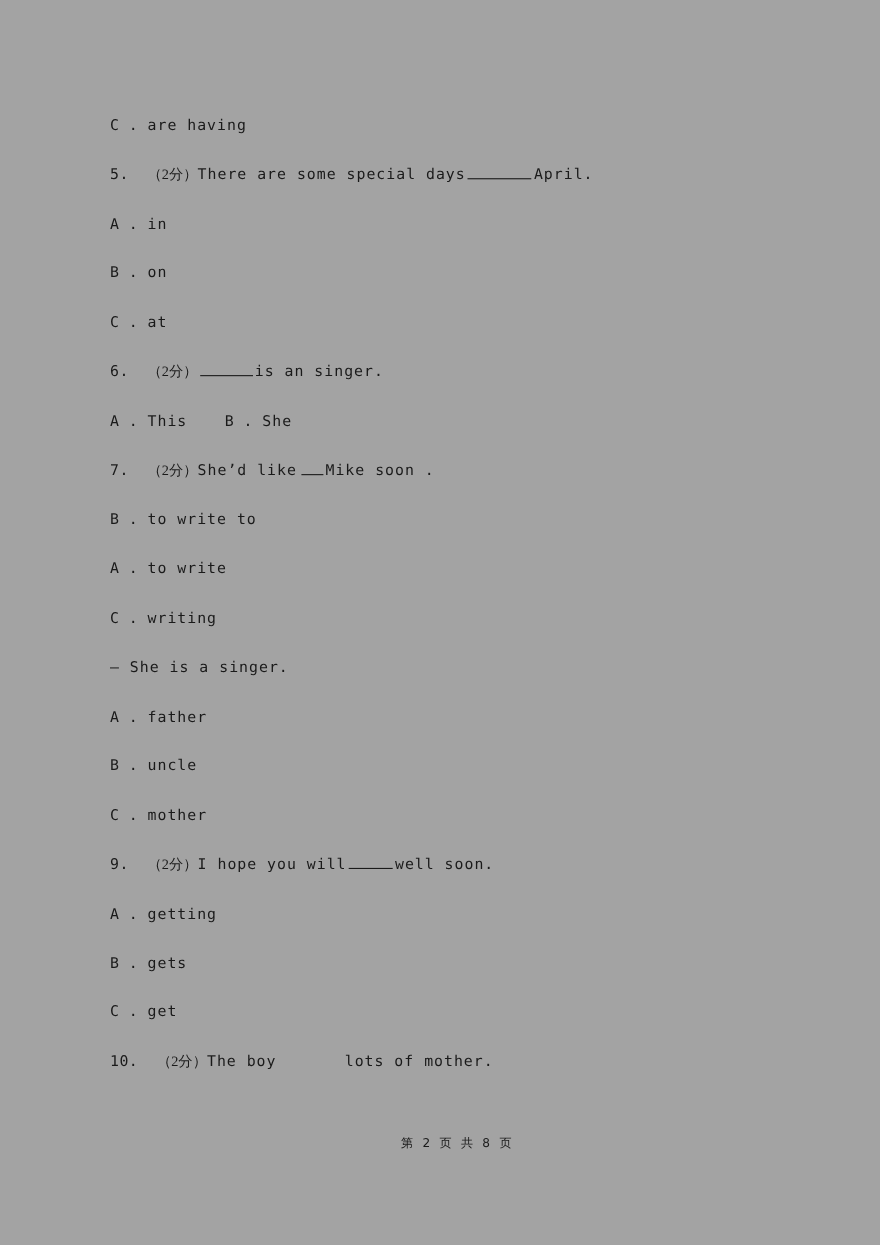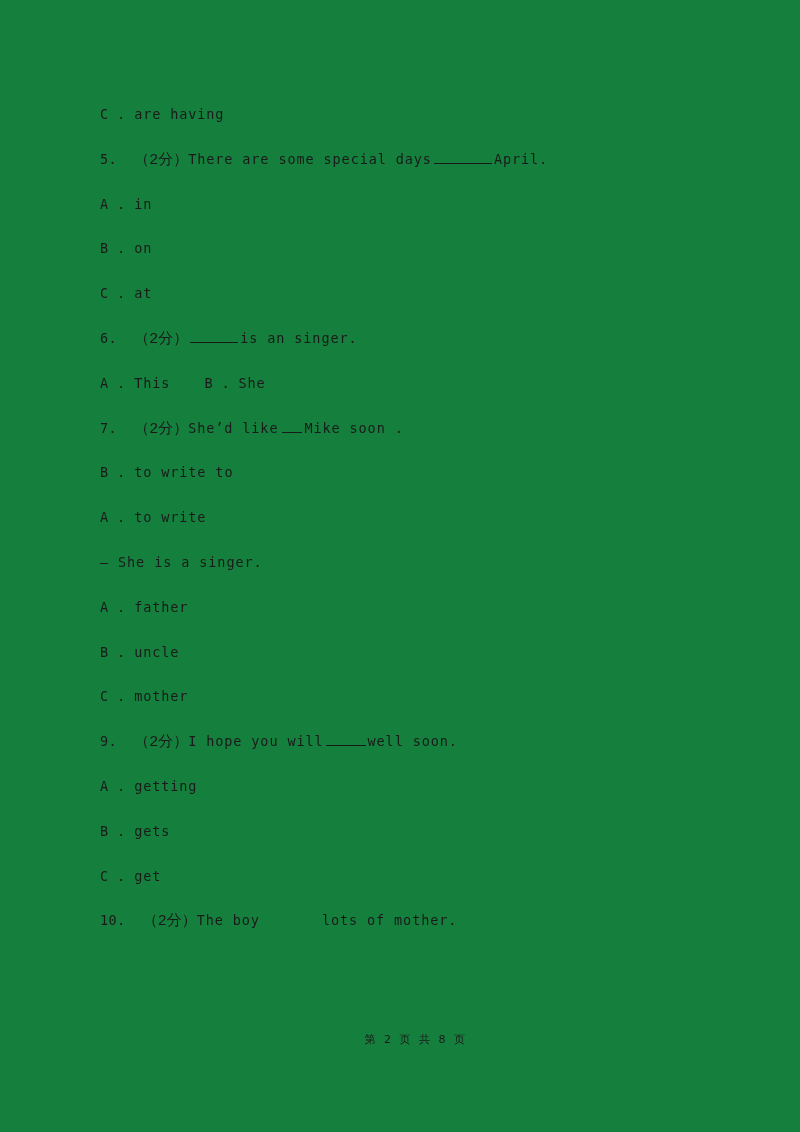--- a/index.html
+++ b/index.html
@@ -16,21 +16,21 @@
     color: #000000;
     overflow: hidden;
   }
 
   .page {
     position: absolute;
     left: 0;
     top: 0;
     width: 800px;
     height: 1132px;
-    background: #15803d;
+    background: #a3a3a3;
   }
 
   .content {
     position: absolute;
     left: 100px;
     top: 104px;
     width: 600px;
   }
 
   
@@ -45,22 +45,22 @@
 
   .line.qline {
     font-size: 13.5px;
   }
 
   
   .qnum {
     letter-spacing: 0.4px;
   }
   .score {
-    font-family: Liberation Mono, monospace;
-    font-size: 15px;
+    font-family: Liberation Serif, serif;
+    font-size: 13px;
     letter-spacing: 0px;
   }
   .stem {
     letter-spacing: 0.9px;
   }
   .opt-letter {
     letter-spacing: 0.4px;
   }
   .opt-text {
     letter-spacing: 0.9px;
@@ -113,20 +113,21 @@
     <div class="line"><span class="opt-letter">C .</span><span> </span><span class="opt-text">at</span></div>
 
     <div class="line qline"><span class="qnum">6.</span><span>  </span><span class="score">（2分）</span><span class="blank w-med"></span><span class="stem">is an singer.</span></div>
 
     <div class="line"><span class="opt-letter">A .</span><span> </span><span class="opt-text">This</span><span>    </span><span class="opt-letter">B .</span><span> </span><span class="opt-text">She</span></div>
 
     <div class="line qline"><span class="qnum">7.</span><span>  </span><span class="score">（2分）</span><span class="stem">She’d like</span><span class="blank w-tiny"></span><span class="stem">Mike soon .</span></div>
 
     <div class="line"><span class="opt-letter">B .</span><span> </span><span class="opt-text">to write to</span></div>
     <div class="line"><span class="opt-letter">A .</span><span> </span><span class="opt-text">to write</span></div>
+    <div class="line"><span class="opt-letter">C .</span><span> </span><span class="opt-text">writing</span></div>
 
 
     <div class="line"><span class="stem">— She is a singer.</span></div>
 
     <div class="line"><span class="opt-letter">A .</span><span> </span><span class="opt-text">father</span></div>
     <div class="line"><span class="opt-letter">B .</span><span> </span><span class="opt-text">uncle</span></div>
     <div class="line"><span class="opt-letter">C .</span><span> </span><span class="opt-text">mother</span></div>
 
     <div class="line qline"><span class="qnum">9.</span><span>  </span><span class="score">（2分）</span><span class="stem">I hope you will</span><span class="blank w-short"></span><span class="stem">well soon.</span></div>
 

